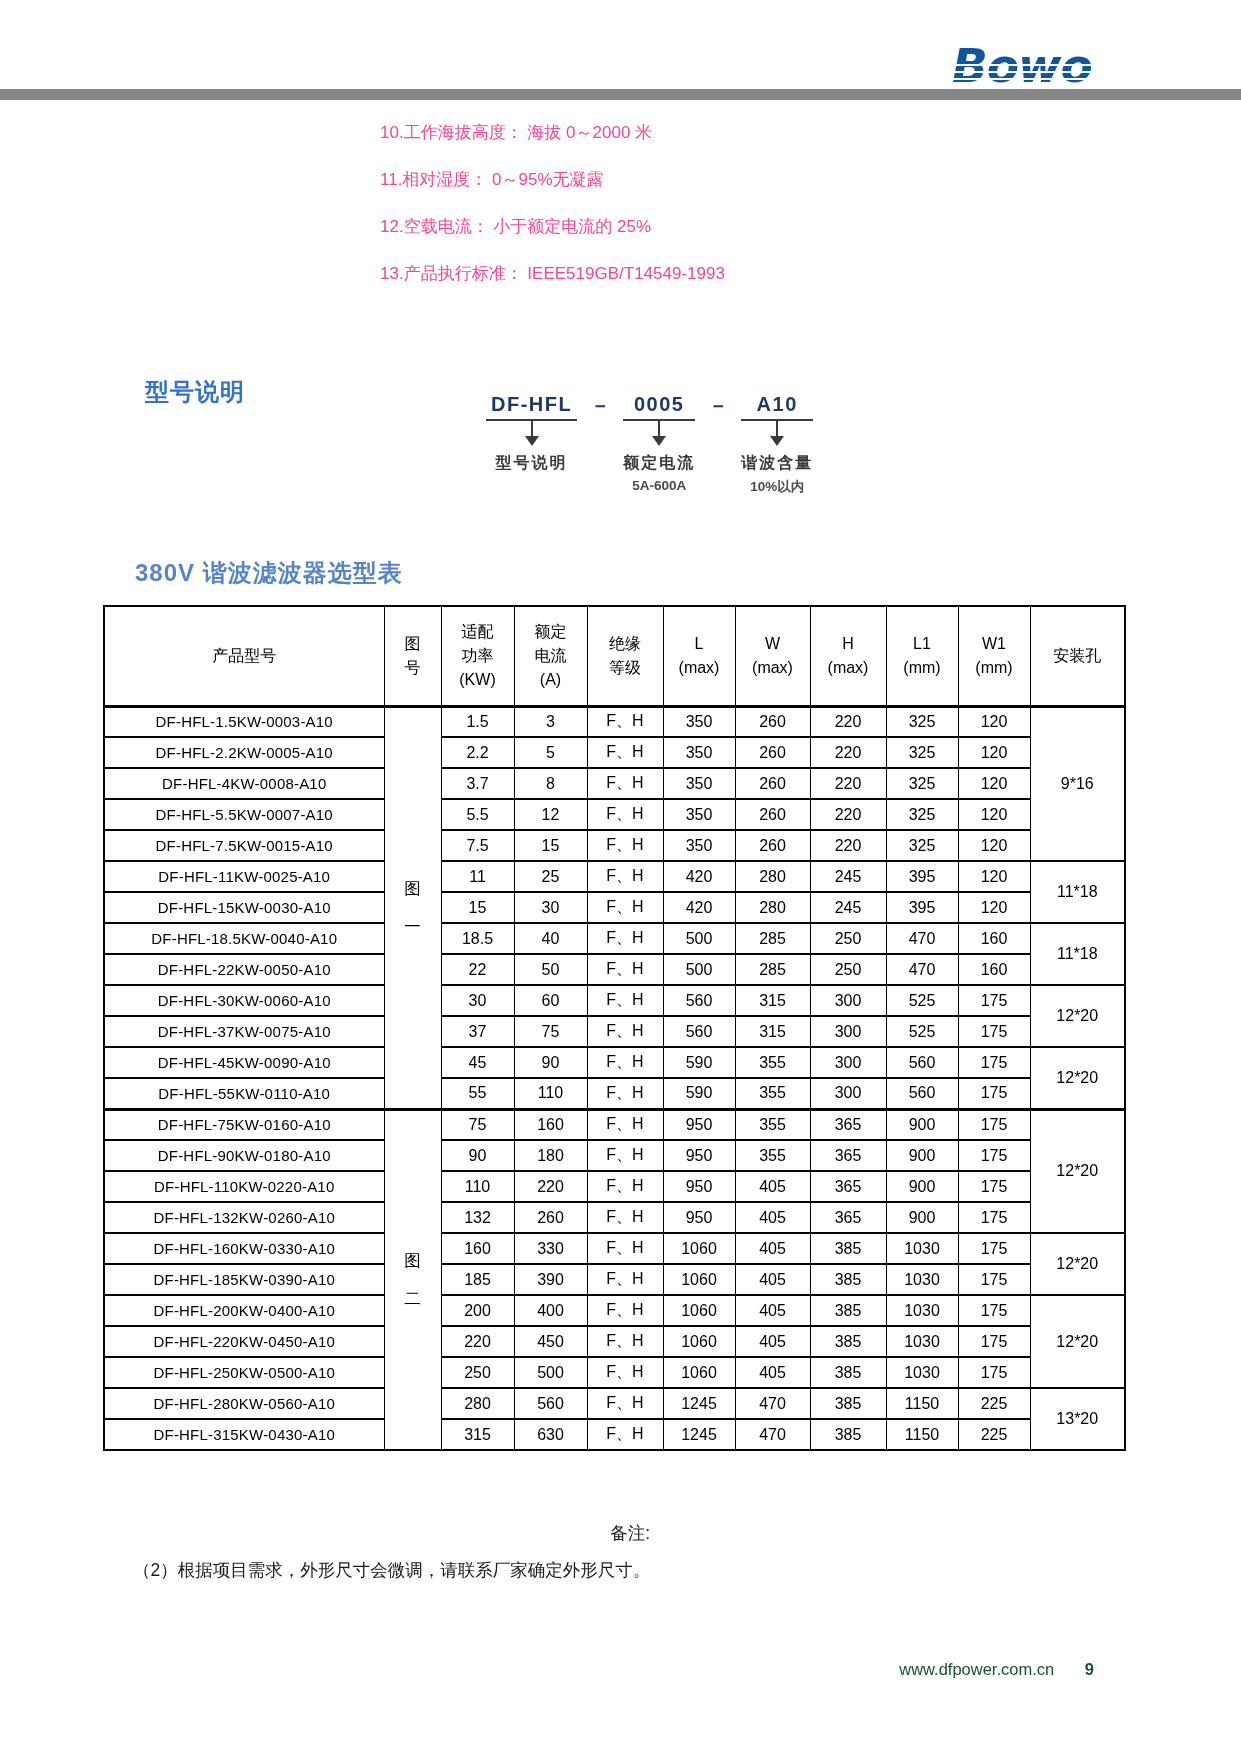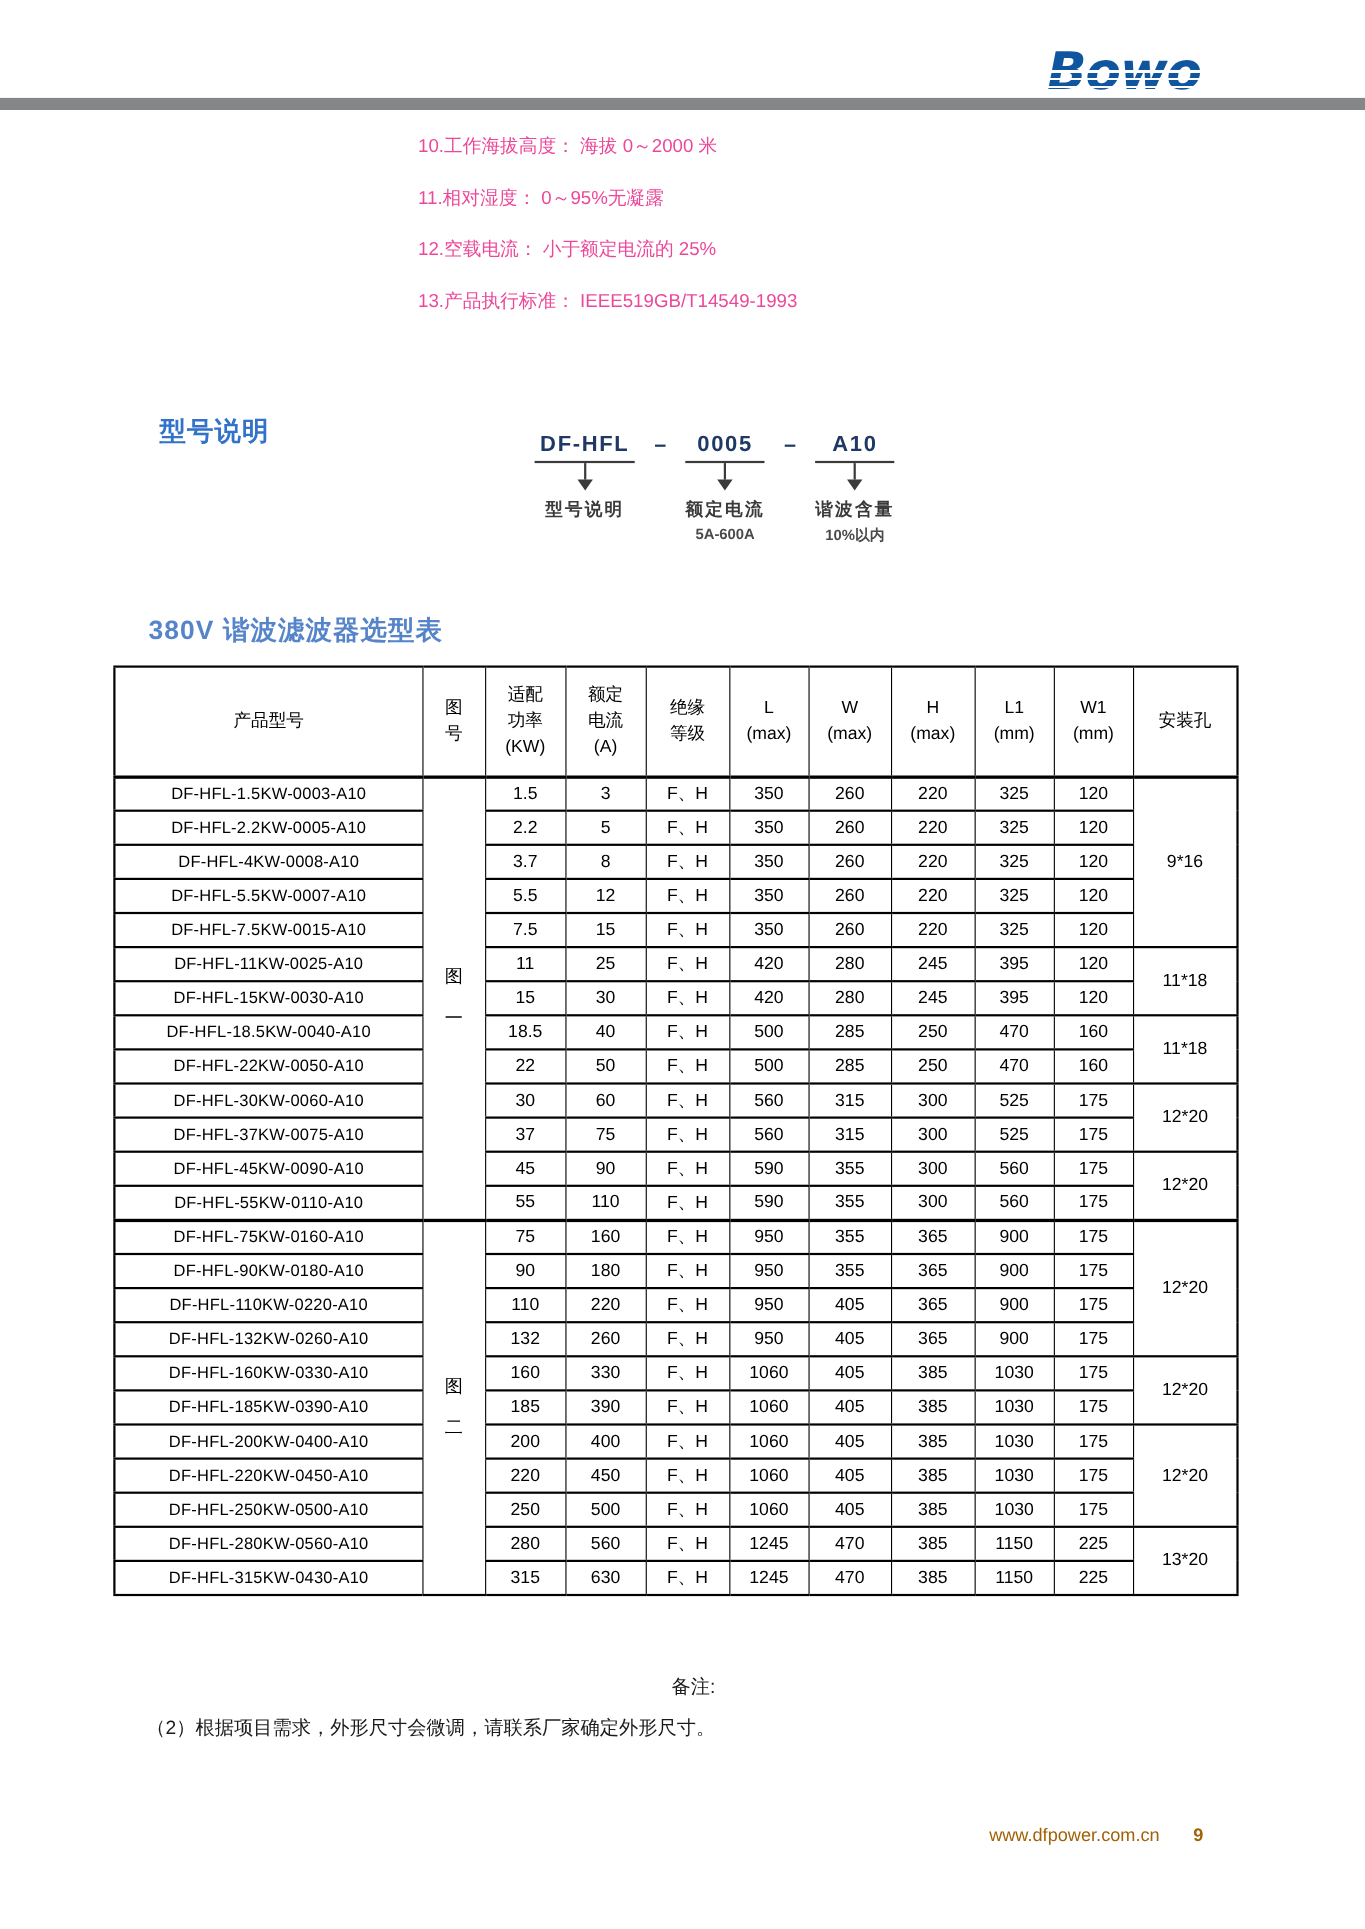--- a/index.html
+++ b/index.html
@@ -191,21 +191,21 @@
   .note-item { font-size: 17.5px; margin-left: 20px; margin-bottom: 15px; white-space: nowrap; }
 
   
   .footer {
     position: absolute;
     top: 1660px;
     left: 0;
     width: 1094px;
     text-align: right;
     font-size: 16.5px;
-    color: #a16207;
+    color: #14532d;
     white-space: nowrap;
   }
   .footer .page-num { margin-left: 26px; font-weight: bold; }
 </style>
 </head>
 <body>
 
 <div class="page">
 
   <div class="logo">Bowo</div>

